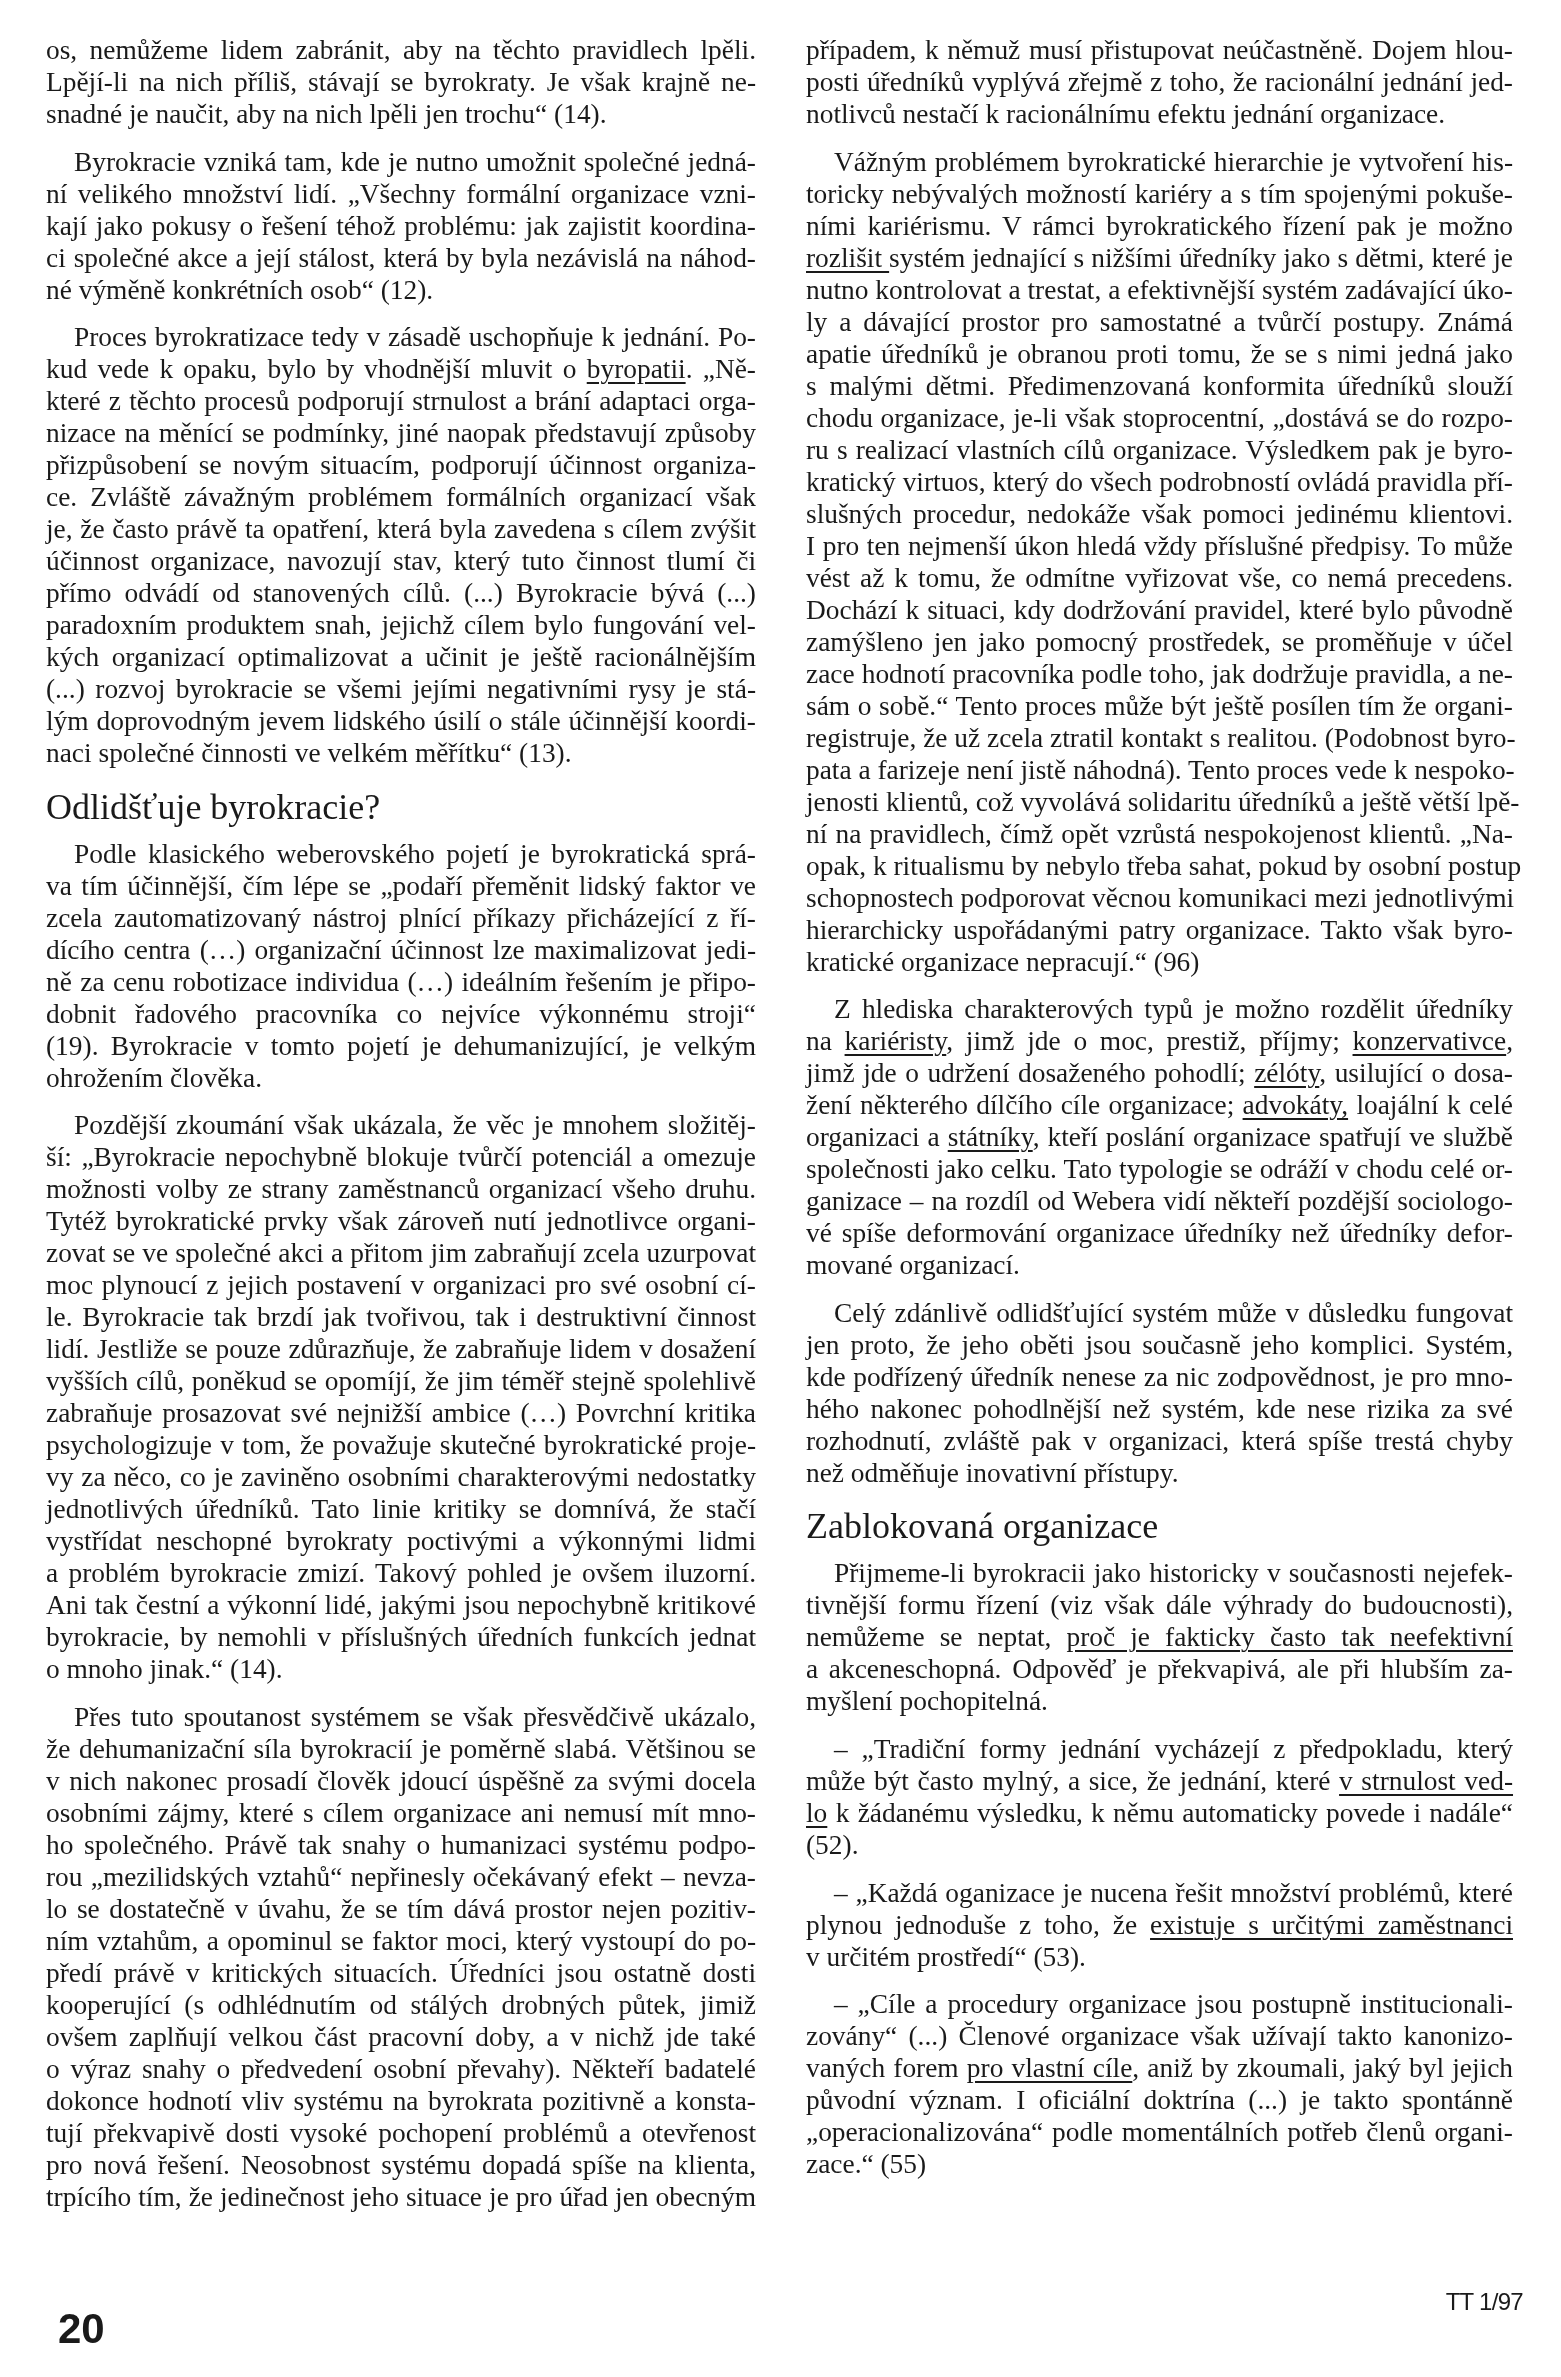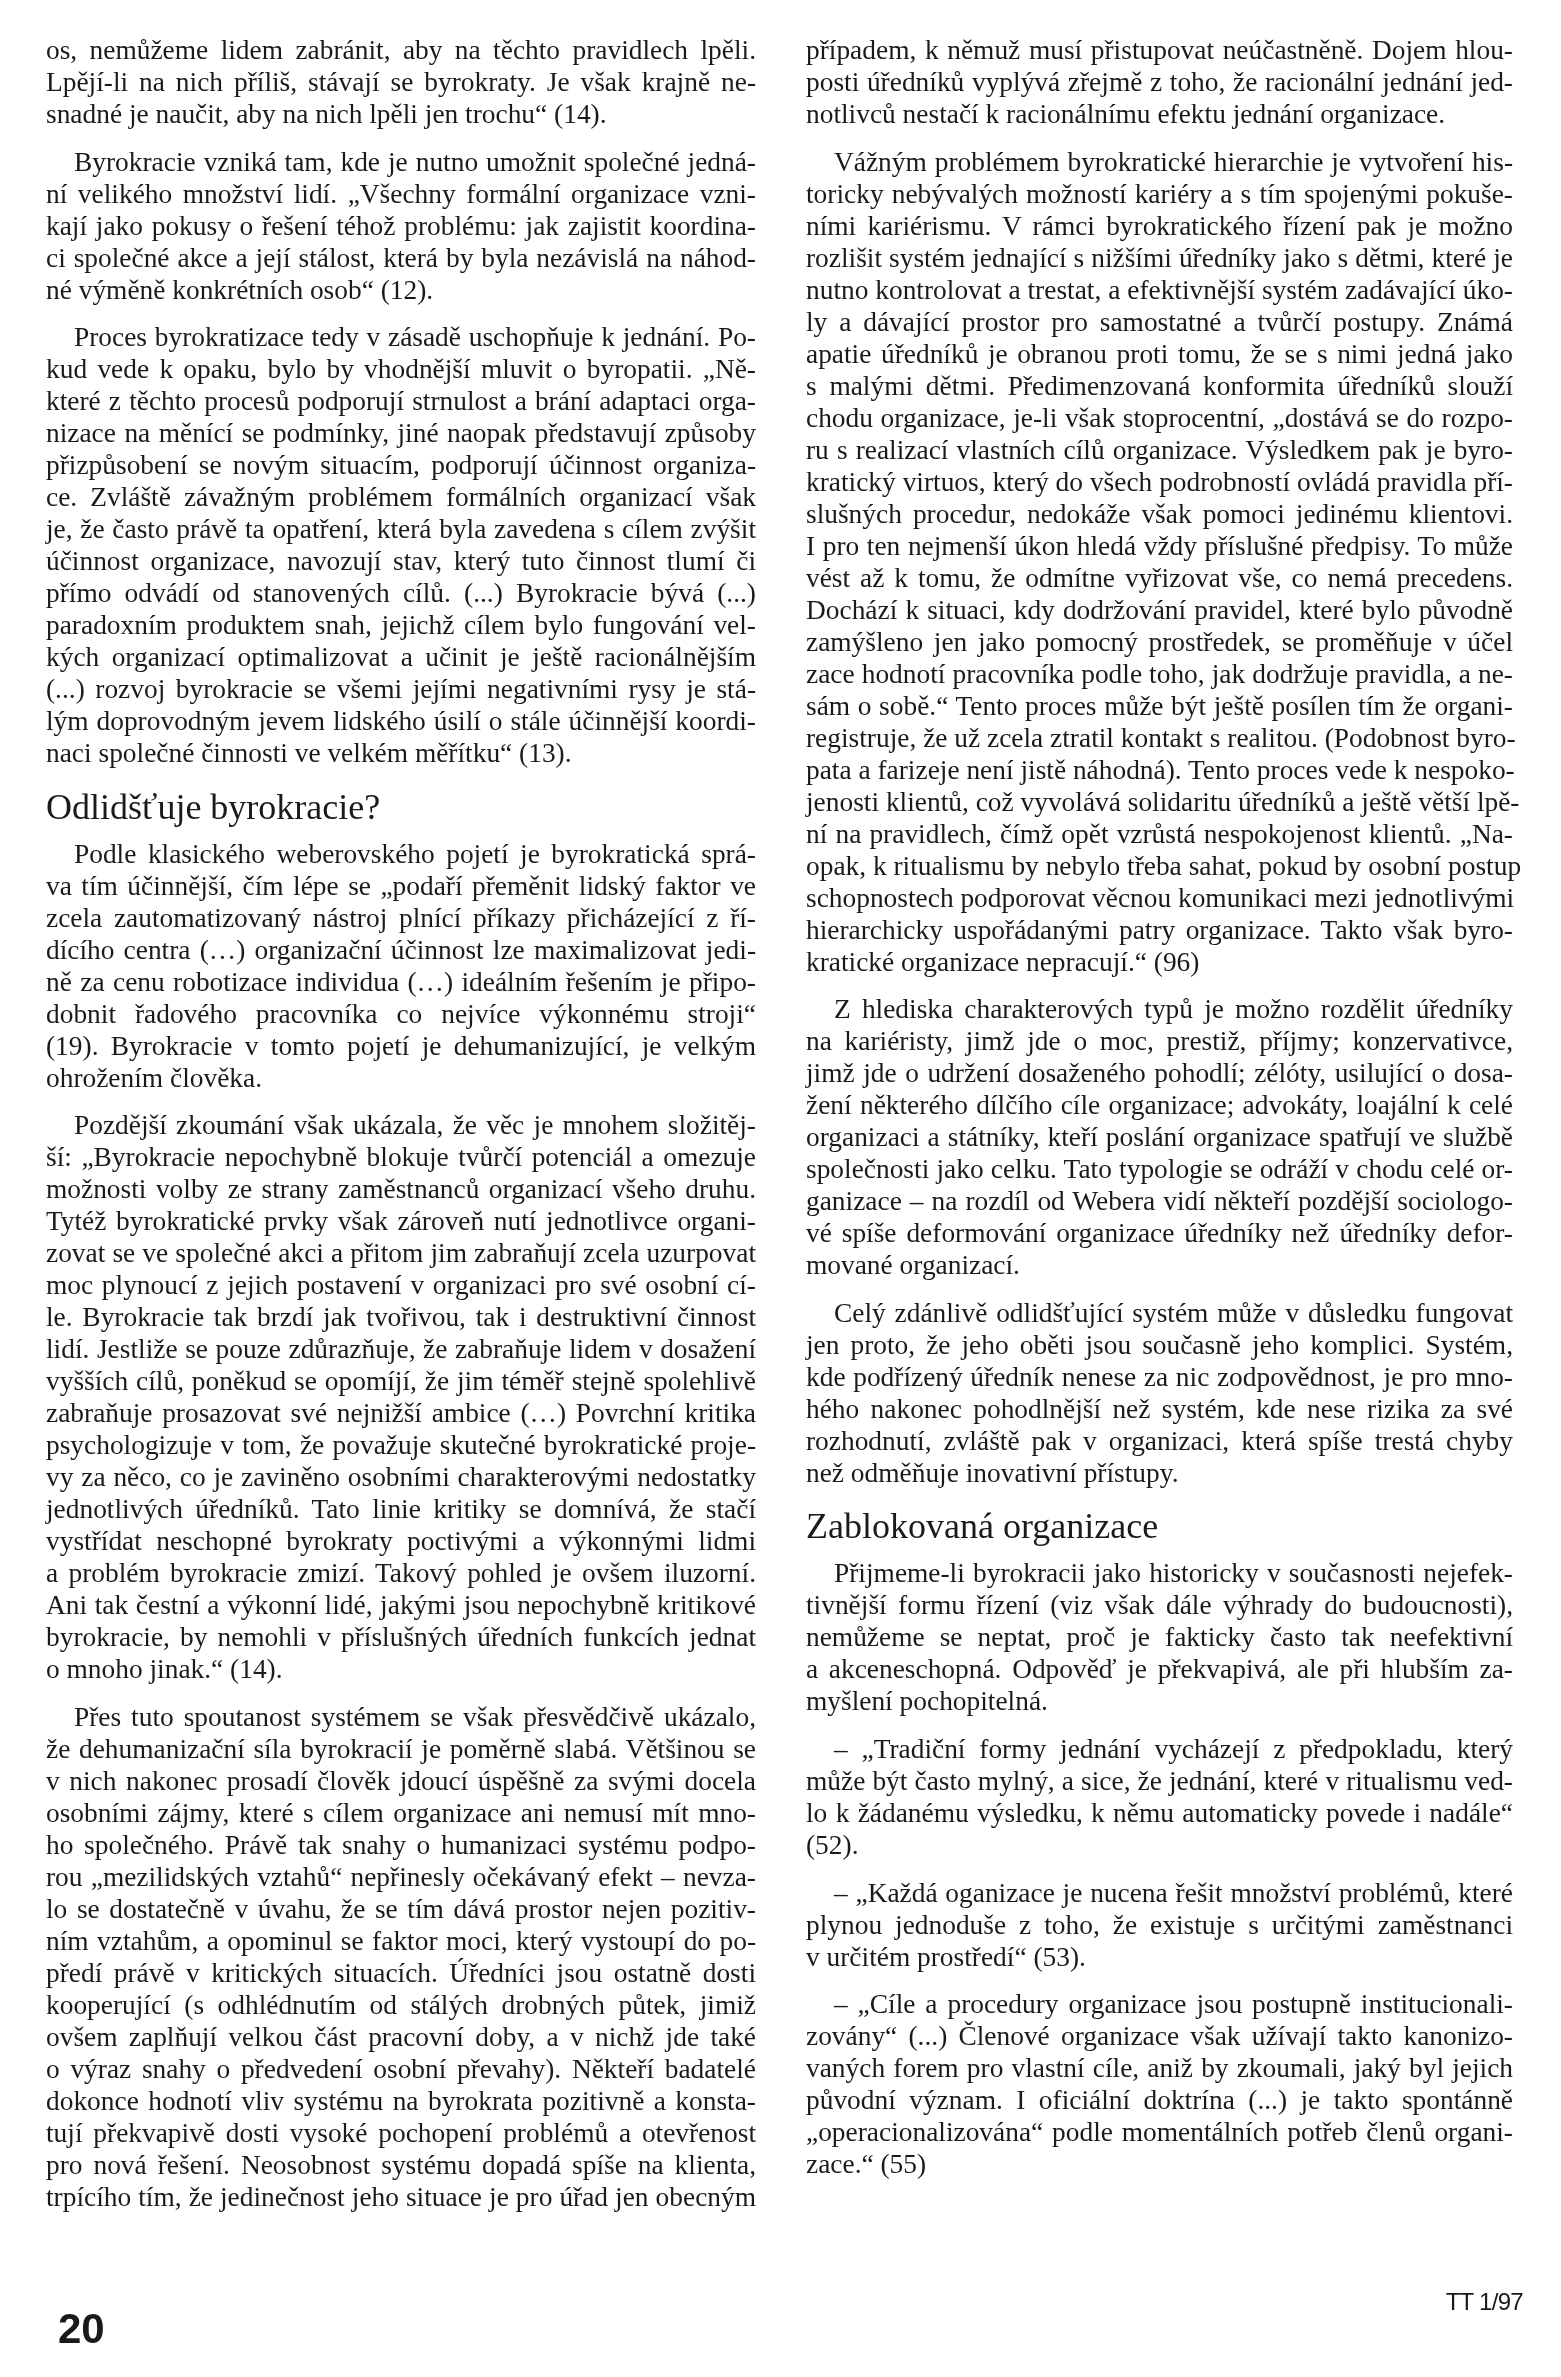--- a/index.html
+++ b/index.html
@@ -5,21 +5,21 @@
   html, body { margin: 0; padding: 0; background: #ffffff; }
   body { width: 1562px; height: 2377px; position: relative; overflow: hidden; color: #1a1a1a; }
   .col { position: absolute; top: 34px; font-family: "Liberation Serif", "DejaVu Serif", serif; font-size: 27.4px; }
   .col-left { left: 46px; width: 710px; }
   .col-right { left: 806px; width: 707px; }
   .para { margin: 0 0 15.6px 0; }
   .line { display: block; height: 32px; line-height: 32px; white-space: nowrap; text-align: justify; text-align-last: justify; overflow: visible; }
   .line.last { text-align-last: left; }
   .para.indent .line:first-child { padding-left: 28px; }
   .heading { font-family: "Liberation Serif", "DejaVu Serif", serif; font-weight: normal; font-size: 36px; line-height: 44px; margin: 15px 0 9px 0; }
-  .u { text-decoration-thickness: 1.5px; text-underline-offset: 4.4px; }
+  .u { text-decoration: underline; text-decoration-thickness: 1.5px; text-underline-offset: 4.4px; }
   .footer-page { position: absolute; left: 58px; top: 2305px; font-family: "Liberation Sans", "DejaVu Sans", sans-serif; font-weight: bold; font-size: 42px; }
   .footer-issue { position: absolute; right: 39px; top: 2288px; font-family: "Liberation Sans", "DejaVu Sans", sans-serif; font-size: 24px; letter-spacing: -0.7px; }
 </style>
 </head>
 <body>
 
 <div class="col col-left">
   <div class="para">
     <span class="line">os, nemůžeme lidem zabránit, aby na těchto pravidlech lpěli.</span>
     <span class="line">Lpějí-li na nich příliš, stávají se byrokraty. Je však krajně ne-</span>
@@ -155,21 +155,21 @@
   <h2 class="heading">Zablokovaná organizace</h2>
   <div class="para indent">
     <span class="line">Přijmeme-li byrokracii jako historicky v současnosti nejefek-</span>
     <span class="line">tivnější formu řízení (viz však dále výhrady do budoucnosti),</span>
     <span class="line"><span>nemůžeme se neptat, </span><span class="u">proč je fakticky často tak neefektivní</span></span>
     <span class="line">a akceneschopná. Odpověď je překvapivá, ale při hlubším za-</span>
     <span class="line last">myšlení pochopitelná.</span>
   </div>
   <div class="para indent">
     <span class="line">– „Tradiční formy jednání vycházejí z předpokladu, který</span>
-    <span class="line"><span>může být často mylný, a sice, že jednání, které </span><span class="u">v ritualismu ved-</span></span>
+    <span class="line"><span>může být často mylný, a sice, že jednání, které </span><span class="u">v strnulost ved-</span></span>
     <span class="line"><span class="u">lo</span><span> k žádanému výsledku, k němu automaticky povede i nadále“</span></span>
     <span class="line last">(52).</span>
   </div>
   <div class="para indent">
     <span class="line">– „Každá oganizace je nucena řešit množství problémů, které</span>
     <span class="line"><span>plynou jednoduše z toho, že </span><span class="u">existuje s určitými zaměstnanci</span></span>
     <span class="line last">v určitém prostředí“ (53).</span>
   </div>
   <div class="para indent">
     <span class="line">– „Cíle a procedury organizace jsou postupně institucionali-</span>

